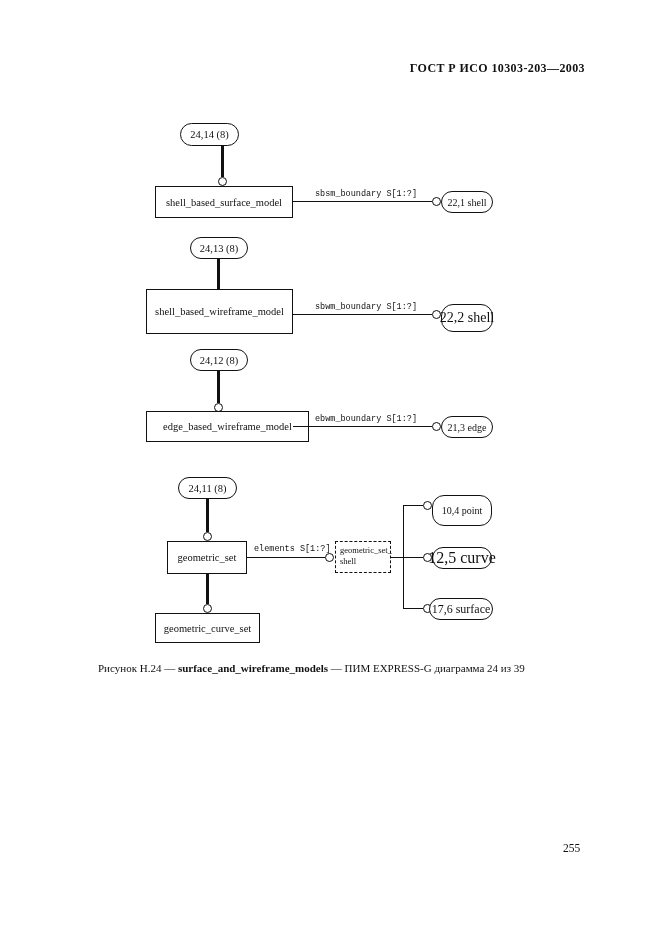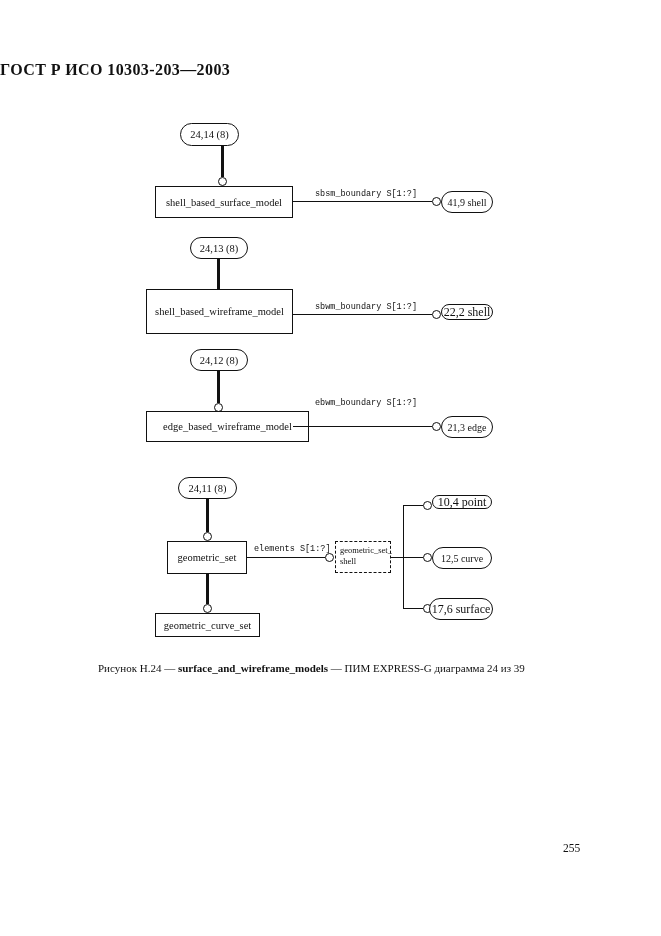--- a/index.html
+++ b/index.html
@@ -7,22 +7,22 @@
     position:relative;
     width:661px;height:936px;
     background:#ffffff;
     font-family:"Liberation Serif", serif;
     color:#111;
     overflow:hidden;
     margin:0 auto;
   }
   .header{
     position:absolute; left:0; top:61px; width:585px;
-    text-align:left;
-    font-size:16px; font-weight:bold; letter-spacing:0.4px;
+    text-align:right;
+    font-size:12px; font-weight:bold; letter-spacing:0.4px;
   }
   .oval{
     position:absolute;
     border:1.5px solid #111;
     border-radius:12px;
     background:#fff;
     display:flex; align-items:center; justify-content:center;
     font-size:10.5px;
     box-sizing:border-box;
     white-space:nowrap;
@@ -78,37 +78,37 @@
 
   <div class="header">ГОСТ Р ИСО 10303-203—2003</div>
 
   <div class="oval" style="left:180px;top:123px;width:59px;height:23px">24,14 (8)</div>
   <div class="vthick" style="left:221px;top:145px;height:32px"></div>
   <div class="circle" style="left:218px;top:177px"></div>
   <div class="entity" style="left:155px;top:186px;width:138px;height:32px">shell_based_surface_model</div>
   <div class="hline" style="left:293px;top:201px;width:139px"></div>
   <div class="rel-label" style="left:315px;top:189px">sbsm_boundary S[1:?]</div>
   <div class="circle" style="left:432px;top:197px"></div>
-  <div class="oval" style="left:441px;top:191px;width:52px;height:22px;font-size:10px">41,9 shell</div>
+  <div class="oval" style="left:441px;top:191px;width:52px;height:22px;font-size:10px">22,1 shell</div>
 
   <div class="oval" style="left:190px;top:237px;width:58px;height:22px">24,13 (8)</div>
   <div class="vthick" style="left:217px;top:259px;height:32px"></div>
   <div class="circle" style="left:214px;top:291px"></div>
   <div class="entity" style="left:146px;top:289px;width:147px;height:45px">shell_based_wireframe_model</div>
   <div class="hline" style="left:293px;top:314px;width:139px"></div>
   <div class="rel-label" style="left:315px;top:302px">sbwm_boundary S[1:?]</div>
   <div class="circle" style="left:432px;top:310px"></div>
-  <div class="oval" style="left:441px;top:304px;width:52px;height:16px;font-size:12px">22,2 shell</div>
+  <div class="oval" style="left:441px;top:304px;width:52px;height:28px;font-size:14px">22,2 shell</div>
 
   <div class="oval" style="left:190px;top:349px;width:58px;height:22px">24,12 (8)</div>
   <div class="vthick" style="left:217px;top:371px;height:32px"></div>
   <div class="circle" style="left:214px;top:403px"></div>
   <div class="entity" style="left:146px;top:411px;width:163px;height:31px">edge_based_wireframe_model</div>
   <div class="hline" style="left:293px;top:426px;width:139px"></div>
-  <div class="rel-label" style="left:315px;top:398px">ebwm_boundary S[1:?]</div>
+  <div class="rel-label" style="left:315px;top:414px">ebwm_boundary S[1:?]</div>
   <div class="circle" style="left:432px;top:422px"></div>
   <div class="oval" style="left:441px;top:416px;width:52px;height:22px;font-size:10px">21,3 edge</div>
 
   <div class="oval" style="left:178px;top:477px;width:59px;height:22px">24,11 (8)</div>
   <div class="vthick" style="left:206px;top:499px;height:33px"></div>
   <div class="circle" style="left:203px;top:532px"></div>
   <div class="entity" style="left:167px;top:541px;width:80px;height:33px">geometric_set</div>
 
   <div class="hline" style="left:247px;top:557px;width:78px"></div>
   <div class="rel-label" style="left:254px;top:544px">elements S[1:?]</div>
@@ -117,32 +117,32 @@
   <div class="dashed-box" style="left:335px;top:541px;width:56px;height:32px">
     <div>geometric_set_</div>
     <div>shell</div>
   </div>
 
   <div class="hline" style="left:391px;top:557px;width:32px"></div>
   <div class="vline" style="left:403px;top:505px;height:104px"></div>
 
   <div class="hline" style="left:403px;top:505px;width:20px"></div>
   <div class="circle" style="left:423px;top:501px"></div>
-  <div class="oval" style="left:432px;top:495px;width:60px;height:14px;font-size:12px">10,4 point</div>
+  <div class="oval" style="left:432px;top:495px;width:60px;height:31px;font-size:10px">10,4 point</div>
 
   <div class="circle" style="left:423px;top:553px"></div>
-  <div class="oval" style="left:432px;top:547px;width:60px;height:22px;font-size:10px">12,5 curve</div>
+  <div class="oval" style="left:432px;top:547px;width:60px;height:22px;font-size:16px">12,5 curve</div>
 
   <div class="hline" style="left:403px;top:608px;width:20px"></div>
   <div class="circle" style="left:423px;top:604px"></div>
   <div class="oval" style="left:429px;top:598px;width:64px;height:22px;font-size:12px">17,6 surface</div>
 
   <div class="vthick" style="left:206px;top:574px;height:30px"></div>
   <div class="circle" style="left:203px;top:604px"></div>
-  <div class="entity" style="left:155px;top:613px;width:105px;height:24px">geometric_curve_set</div>
+  <div class="entity" style="left:155px;top:613px;width:105px;height:30px">geometric_curve_set</div>
 
   <div class="caption">
     <span>Рисунок Н.24 — </span><span class="bold">surface_and_wireframe_models</span><span> — ПИМ EXPRESS-G диаграмма 24 из 39</span>
   </div>
 
   <div class="pagenum">255</div>
 
 </div>
 
 </body></html>

